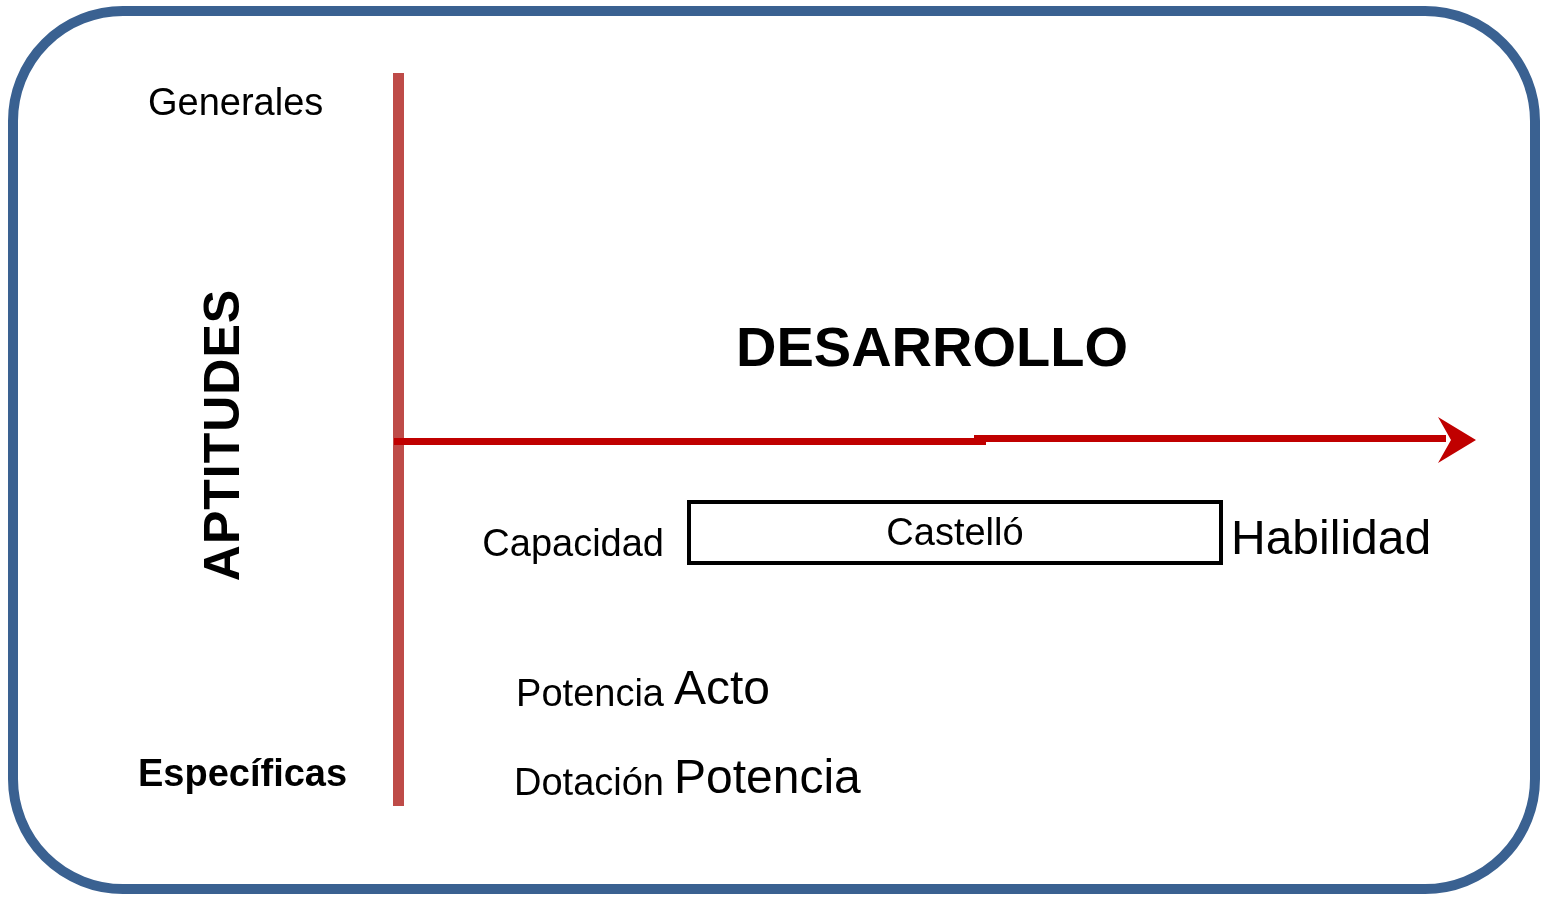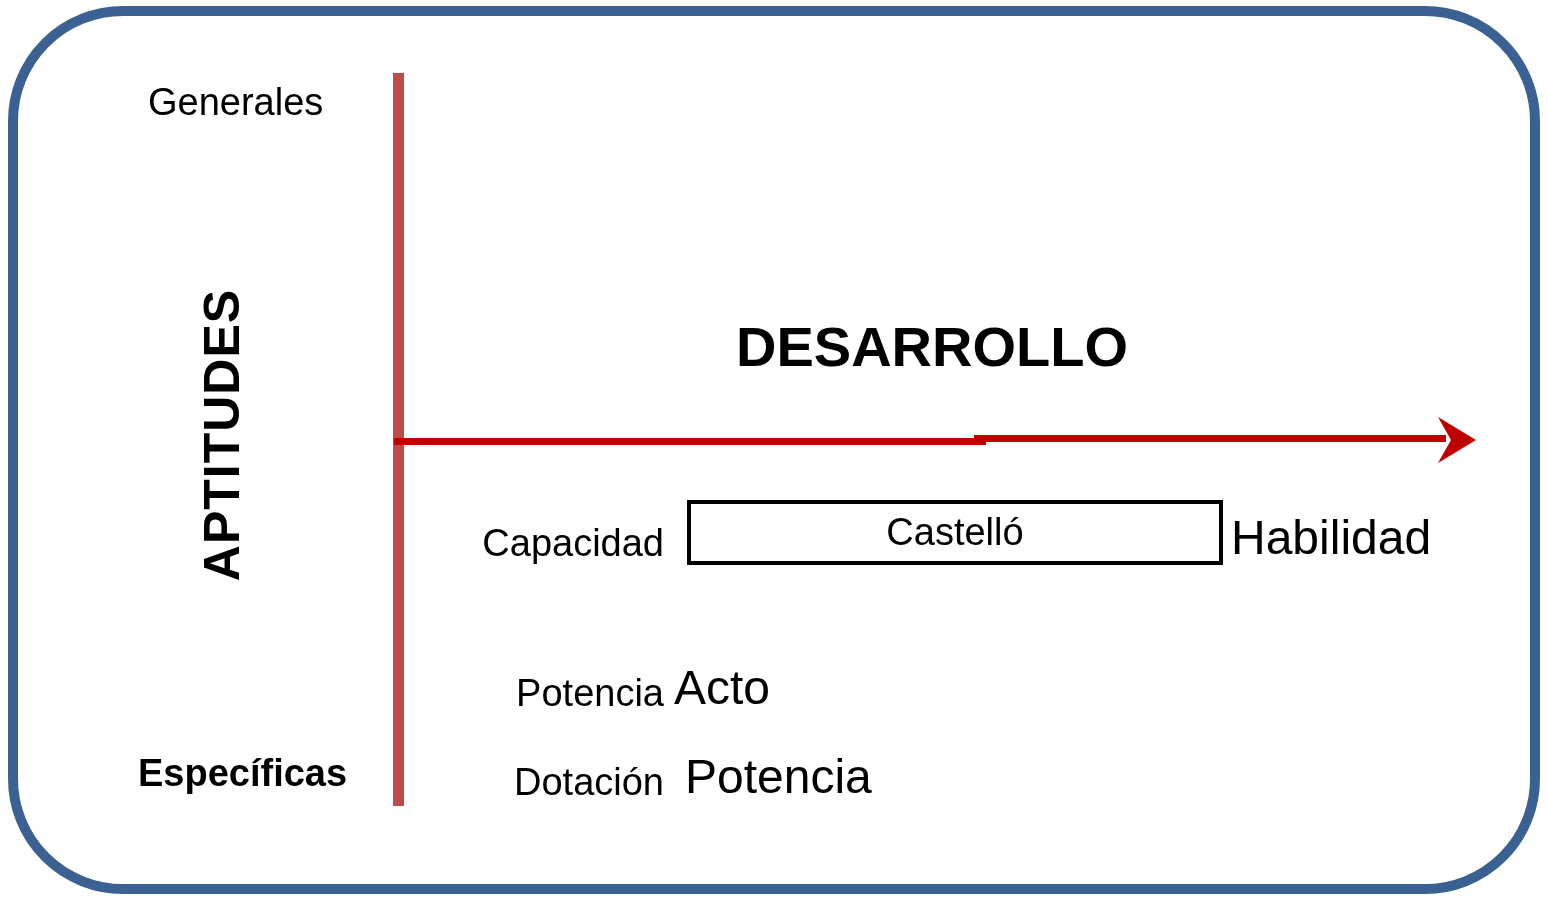--- a/index.html
+++ b/index.html
@@ -72,21 +72,21 @@
   .arrow-head { fill: var(--arrow); }
   .row {
     position: absolute;
     left: 400px;
     width: 1060px; height: 63px;
     display: flex;
     align-items: flex-end;
   }
   .row-1 { top: 500px; height: 65px; }
   .row-2 { top: 652px; }
-  .row-3 { top: 741px; gap: 11px; }
+  .row-3 { top: 741px; }
   .row-left-label {
     width: 266px;
     text-align: right;
     font-size: 38px;
     padding-right: 2px;
     white-space: nowrap;
   }
   .row-box {
     width: 536px; height: 100%;
     border: 4px solid var(--box-border);

